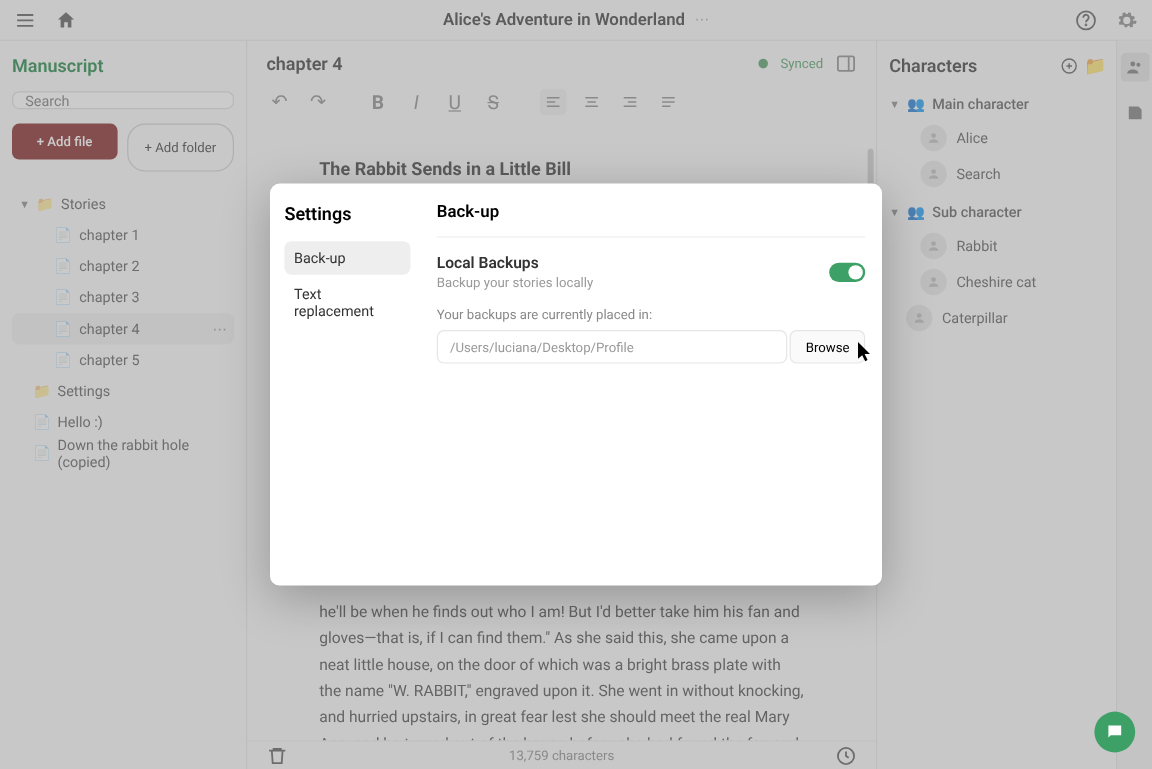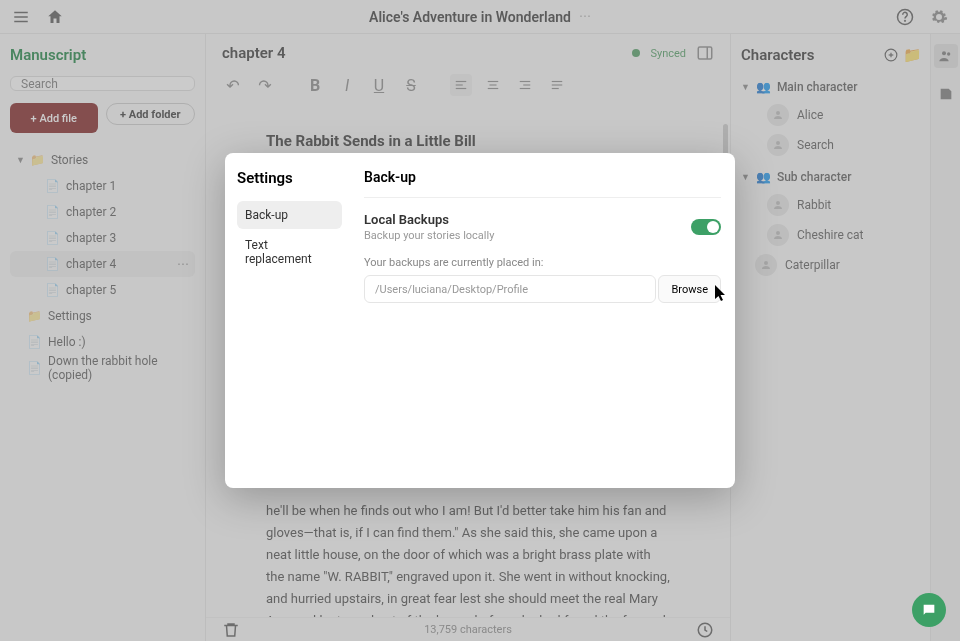--- a/index.html
+++ b/index.html
@@ -13,21 +13,21 @@
 .icon-btn { width: 18px; height: 18px; display: flex; align-items: center; justify-content: center; cursor: pointer; color: #555; }
 .icon-btn svg { width: 18px; height: 18px; }
 
 .main-layout { display: flex; height: calc(100% - 34px); }
 
 .sidebar-left { width: 206px; border-right: 1px solid #e5e5e5; padding: 12px 10px; display: flex; flex-direction: column; }
 .sidebar-title { font-weight: 600; font-size: 15px; color: #15803d; margin-bottom: 12px; }
 .search-input { width: 100%; height: 15px; border: 1px solid #ddd; border-radius: 6px; padding: 0 10px; font-size: 12px; margin-bottom: 12px; background: #fff; }
 .file-buttons { display: flex; gap: 8px; margin-bottom: 14px; }
 .btn-dark { flex: 1; background: #7f1d1d; color: #fff; border: none; border-radius: 6px; height: 30px; font-size: 11px; font-weight: 500; cursor: pointer; }
-.btn-light { flex: 1; background: transparent; color: #333; border: 1px solid #ccc; border-radius: 15px; height: 22px; font-size: 11px; font-weight: 700; cursor: pointer; }
+.btn-light { flex: 1; background: transparent; color: #333; border: 1px solid #ccc; border-radius: 15px; height: 40px; font-size: 11px; font-weight: 400; cursor: pointer; }
 .tree { font-size: 12px; color: #555; }
 .tree-item { display: flex; align-items: center; gap: 6px; height: 26px; padding: 0 6px; border-radius: 6px; cursor: pointer; }
 .tree-item.active { background: #eee; }
 .tree-item.indent1 { padding-left: 18px; }
 .tree-item.indent2 { padding-left: 36px; }
 .tree-icon { width: 14px; height: 14px; display: flex; align-items: center; justify-content: center; opacity: 0.7; }
 .caret { font-size: 9px; opacity: 0.7; }
 .tree-more { margin-left: auto; opacity: 0.6; }
 
 .editor { flex: 1; display: flex; flex-direction: column; position: relative; }

